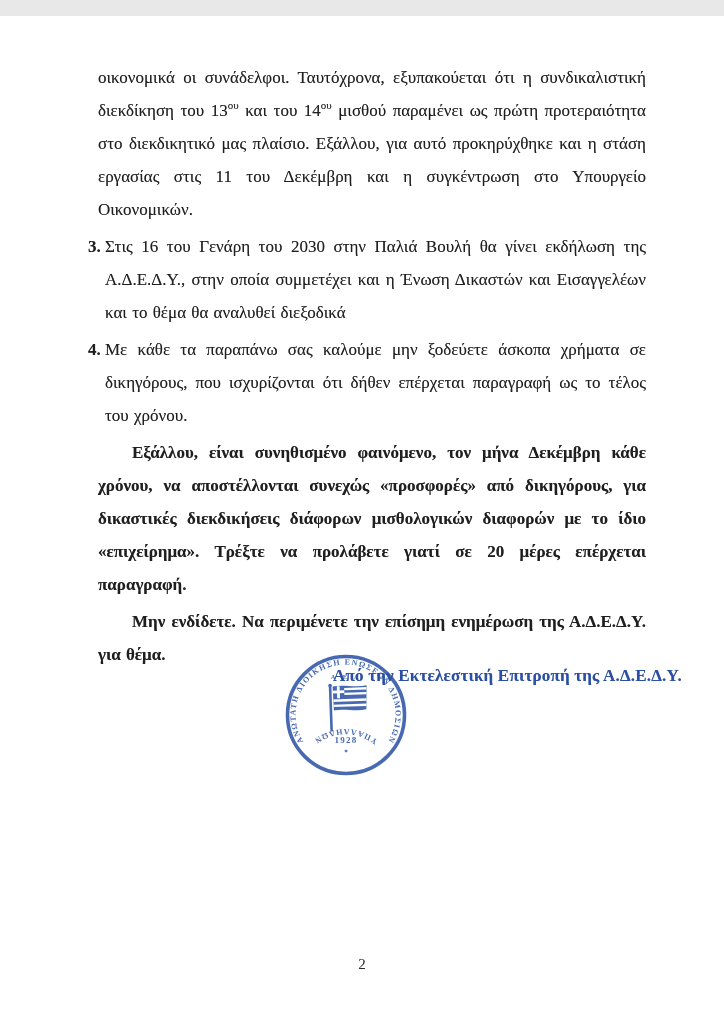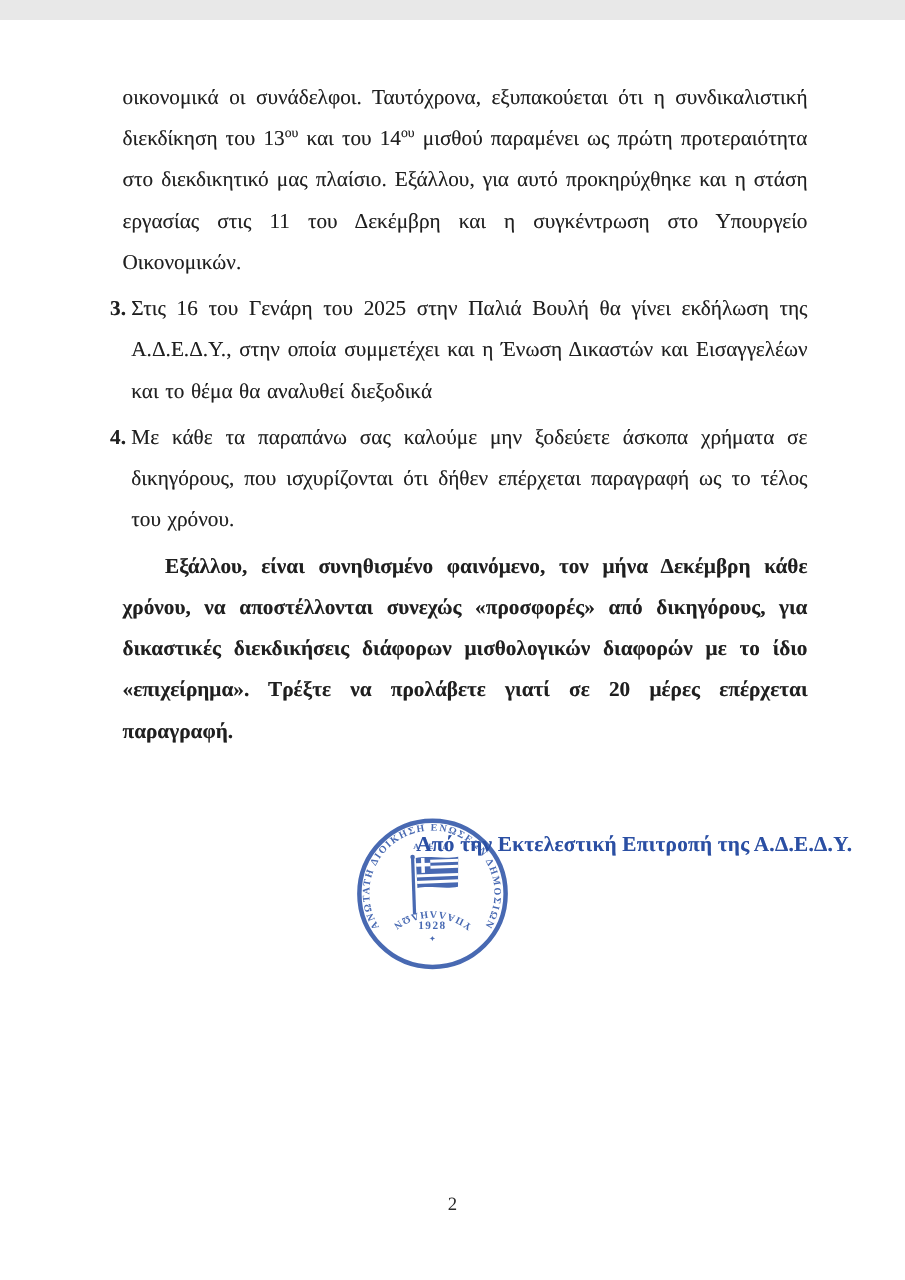--- a/index.html
+++ b/index.html
@@ -67,30 +67,31 @@
 <body>
 
 <div class="page">
 
   <div class="content">
 
     <p class="para"><span>οικονομικά οι συνάδελφοι. Ταυτόχρονα, εξυπακούεται ότι η συνδικαλιστική διεκδίκηση του 13</span><sup>ου</sup><span> και του 14</span><sup>ου</sup><span> μισθού παραμένει ως πρώτη προτεραιότητα στο διεκδικητικό μας πλαίσιο. Εξάλλου, για αυτό προκηρύχθηκε και η στάση εργασίας στις 11 του Δεκέμβρη και η συγκέντρωση στο Υπουργείο Οικονομικών.</span></p>
 
     <div class="list-item">
       <span class="list-num">3.</span>
-      <p class="item-text">Στις 16 του Γενάρη του 2025 στην Παλιά Βουλή θα γίνει εκδήλωση της Α.Δ.Ε.Δ.Υ., στην οποία συμμετέχει και η Ένωση Δικαστών και Εισαγγελέων και το θέμα θα αναλυθεί διεξοδικά</p>
+      <p class="item-text">Στις 16 του Γενάρη του 2030 στην Παλιά Βουλή θα γίνει εκδήλωση της Α.Δ.Ε.Δ.Υ., στην οποία συμμετέχει και η Ένωση Δικαστών και Εισαγγελέων και το θέμα θα αναλυθεί διεξοδικά</p>
     </div>
 
     <div class="list-item">
       <span class="list-num">4.</span>
       <p class="item-text">Με κάθε τα παραπάνω σας καλούμε μην ξοδεύετε άσκοπα χρήματα σε δικηγόρους, που ισχυρίζονται ότι δήθεν επέρχεται παραγραφή ως το τέλος του χρόνου.</p>
     </div>
 
     <p class="para indent">Εξάλλου, είναι συνηθισμένο φαινόμενο, τον μήνα Δεκέμβρη κάθε χρόνου, να αποστέλλονται συνεχώς «προσφορές» από δικηγόρους, για δικαστικές διεκδικήσεις διάφορων μισθολογικών διαφορών με το ίδιο «επιχείρημα». Τρέξτε να προλάβετε γιατί σε 20 μέρες επέρχεται παραγραφή.</p>
 
+    <p class="para indent">Μην ενδίδετε. Να περιμένετε την επίσημη ενημέρωση της Α.Δ.Ε.Δ.Υ. για θέμα.</p>
 
   </div>
 
   <div class="stamp">
     <svg viewBox="0 0 126 126" width="126" height="126">
       <defs>
         <path id="arcTop" d="M 19.2,87.5 A 50,50 0 1 1 105.8,87.5"></path>
         <path id="arcBottom" d="M 101.6,95.3 A 51,51 0 0 0 23.4,95.3"></path>
         <clipPath id="flagClip">
           <path d="M 6,2 C 16,0 28,4 40,2 L 39,26 C 28,28 16,24 6.5,26 Z"></path>

